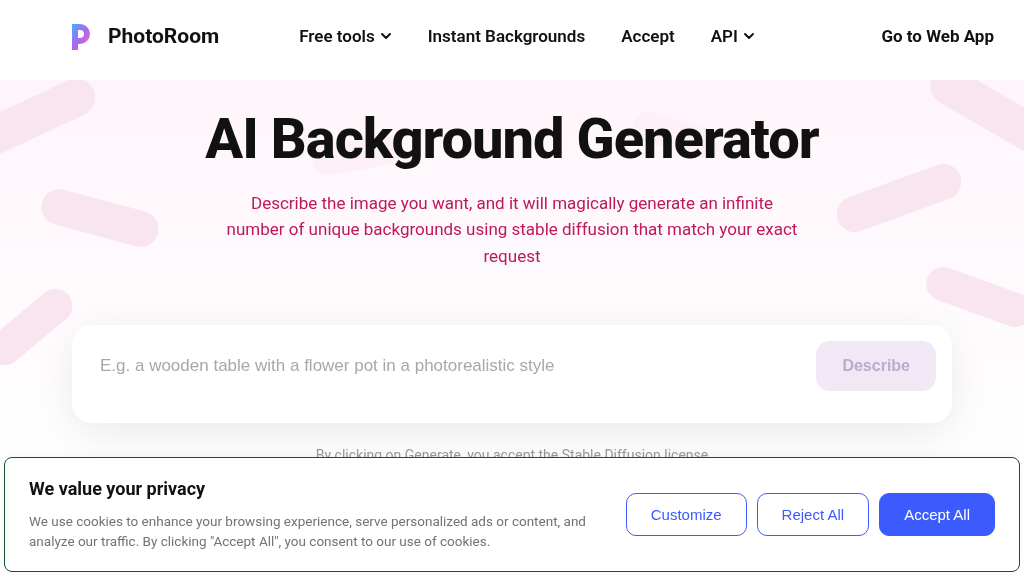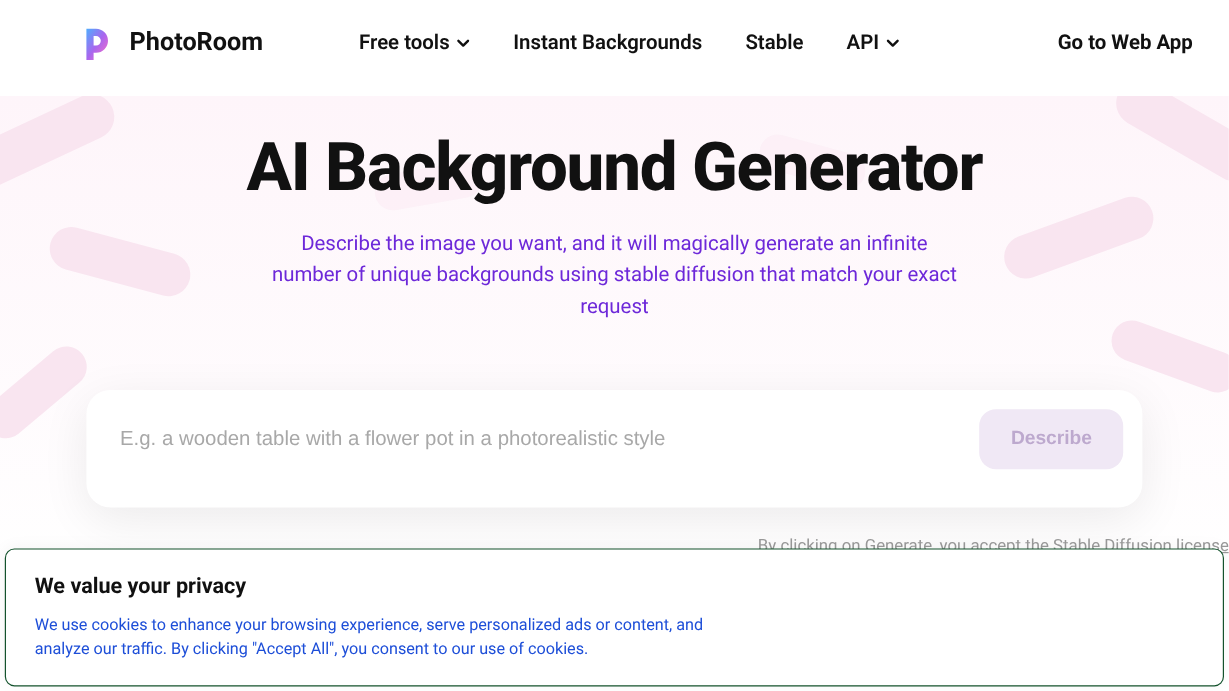--- a/index.html
+++ b/index.html
@@ -108,21 +108,21 @@
     
     .hero-title {
       font-size: 56px;
       font-weight: 800;
       color: #111;
       letter-spacing: -1px;
     }
     
     .hero-desc {
       font-size: 17px;
-      color: #6d28d9;
+      color: #be185d;
       max-width: 580px;
       margin: 18px auto 0;
       line-height: 1.55;
     }
     
     .prompt-card {
       background: #fff;
       border-radius: 20px;
       box-shadow: 0 10px 40px rgba(0,0,0,0.08);
       width: 880px;
@@ -151,21 +151,21 @@
       color: #bda9ce;
       border: none;
       border-radius: 14px;
       padding: 16px 26px;
       font-size: 16px;
       font-weight: 600;
       cursor: pointer;
     }
     
     .license-text {
-      text-align: right;
+      text-align: center;
       font-size: 14px;
       color: #999;
       margin-top: 24px;
     }
     
     .license-link {
       text-decoration: underline;
       cursor: pointer;
     }
     
@@ -191,21 +191,21 @@
     
     .cookie-title {
       font-size: 18px;
       font-weight: 700;
       color: #111;
       margin-bottom: 12px;
     }
     
     .cookie-desc {
       font-size: 13.5px;
-      color: #1d4ed8;
+      color: #737373;
       line-height: 1.5;
       max-width: 580px;
     }
     
     .cookie-buttons {
       display: flex;
       gap: 10px;
     }
     
     .cookie-btn {
@@ -257,21 +257,21 @@
     <div class="nav-item">
       <span>Free tools</span>
       <svg class="chevron" viewBox="0 0 12 12">
           <path d="M2 4 L6 8 L10 4" stroke="#111" stroke-width="2" fill="none" stroke-linecap="round" stroke-linejoin="round"></path>
         </svg>
     </div>
     <div class="nav-item">
       <span>Instant Backgrounds</span>
     </div>
     <div class="nav-item">
-      <span>Stable</span>
+      <span>Accept</span>
     </div>
     <div class="nav-item">
       <span>API</span>
       <svg class="chevron" viewBox="0 0 12 12">
           <path d="M2 4 L6 8 L10 4" stroke="#111" stroke-width="2" fill="none" stroke-linecap="round" stroke-linejoin="round"></path>
         </svg>
     </div>
   </nav>
 
   <div class="go-webapp">Go to Web App</div>
@@ -289,13 +289,18 @@
   <p class="license-text">
     <span>By clicking on Generate, you accept the </span><span class="license-link">Stable Diffusion license</span>
   </p>
 </section>
 
 <div class="cookie-banner">
   <div class="cookie-text-wrap">
     <h3 class="cookie-title">We value your privacy</h3>
     <p class="cookie-desc">We use cookies to enhance your browsing experience, serve personalized ads or content, and analyze our traffic. By clicking "Accept All", you consent to our use of cookies.</p>
   </div>
+  <div class="cookie-buttons">
+    <button class="cookie-btn">Customize</button>
+    <button class="cookie-btn">Reject All</button>
+    <button class="cookie-btn primary">Accept All</button>
+  </div>
 </div>
 
 </body></html>

